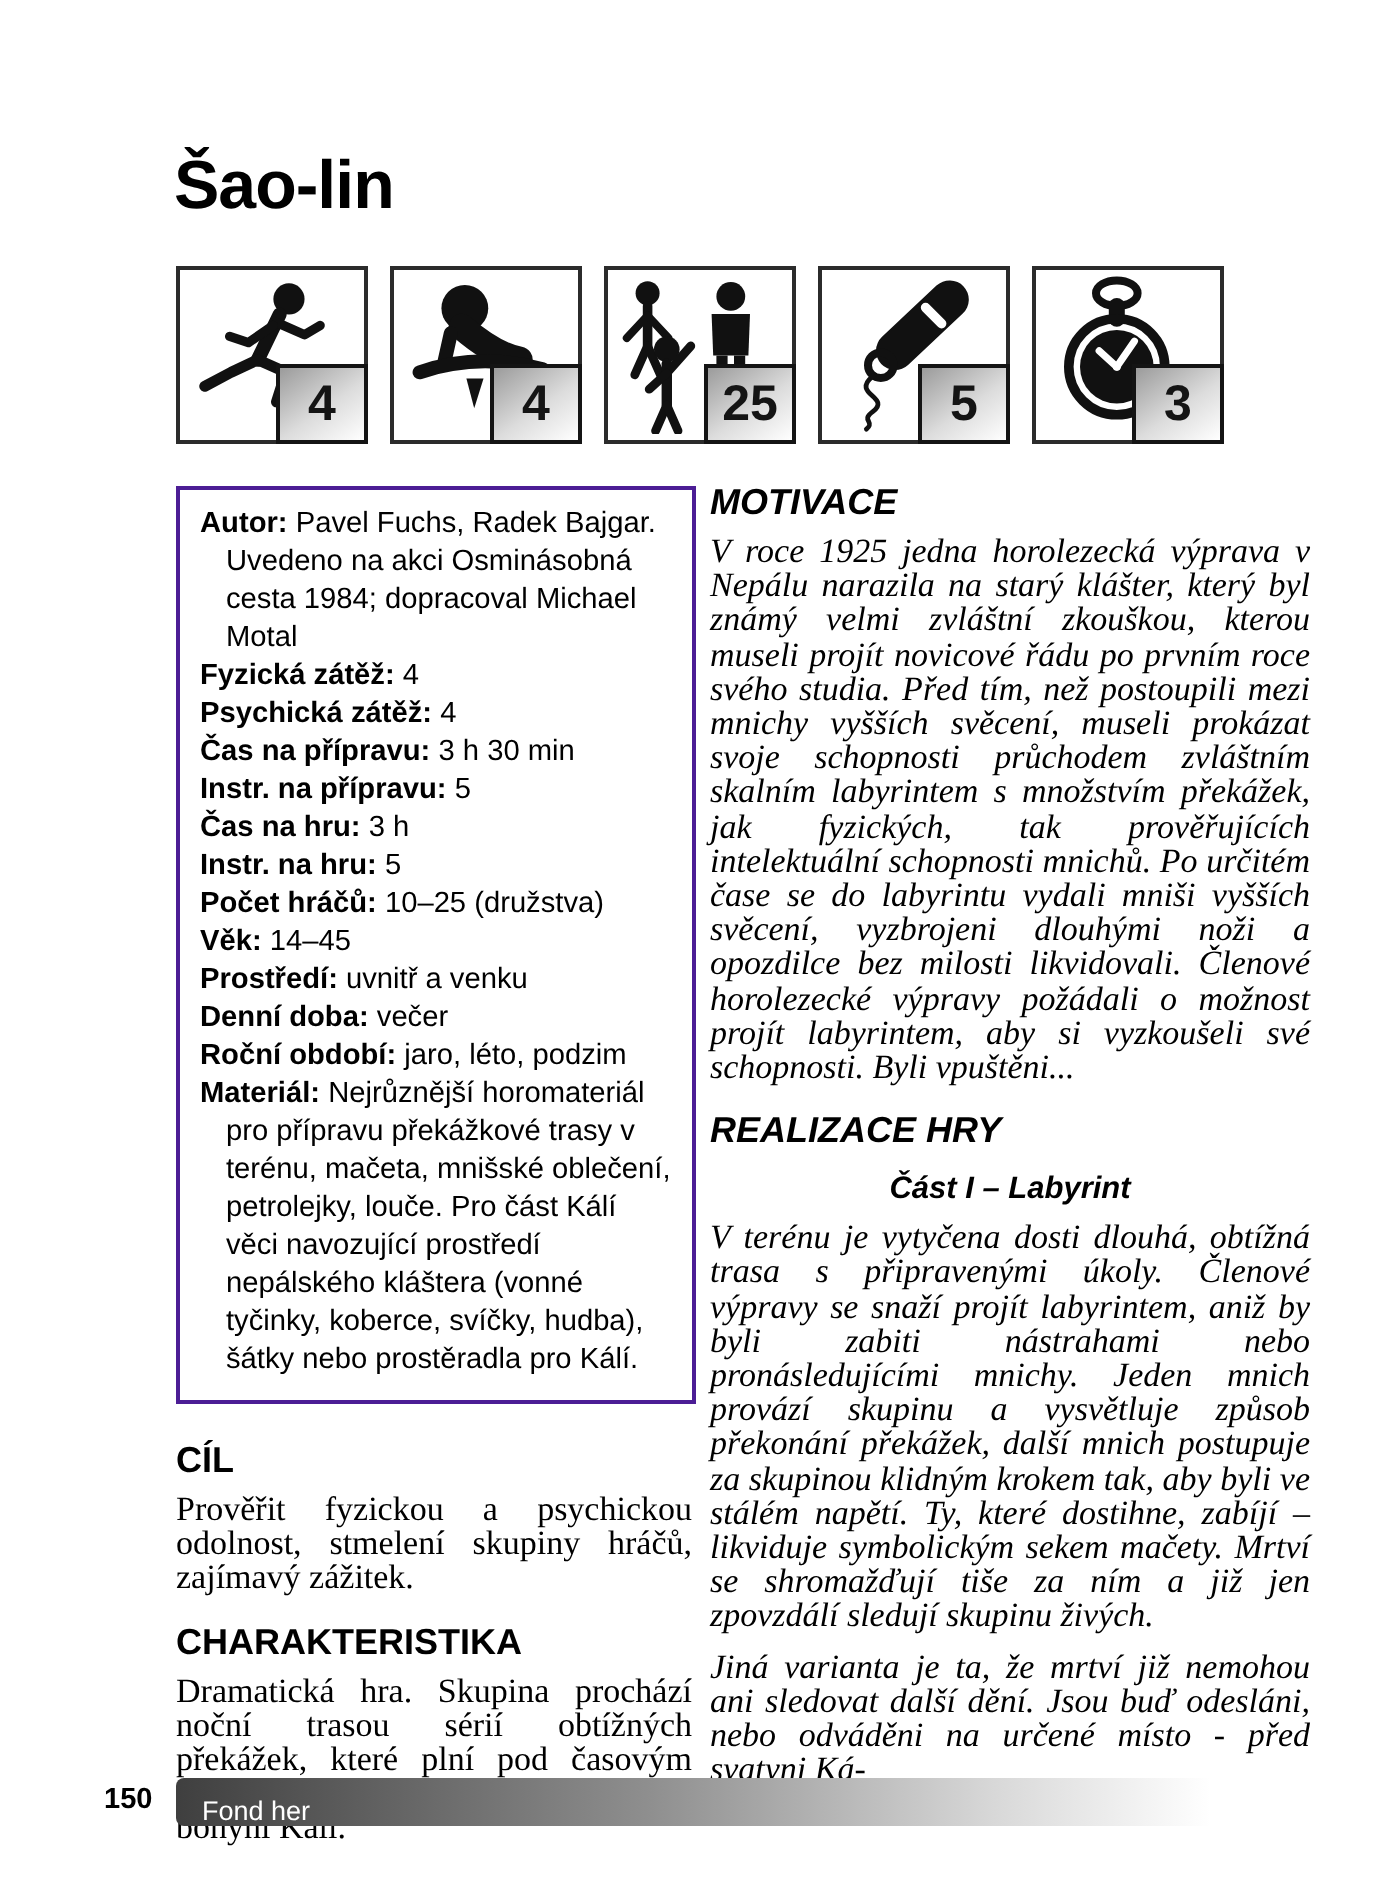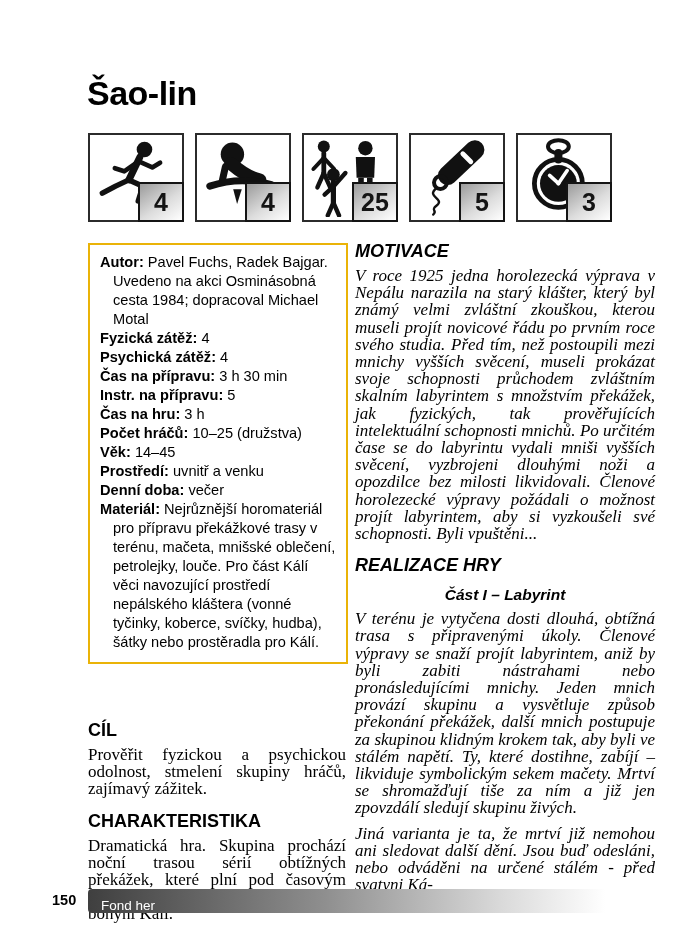--- a/index.html
+++ b/index.html
@@ -13,21 +13,21 @@
   .ratings{position:absolute;left:88px;top:133px;display:flex;gap:11px;}
   .rating-box{position:relative;width:92px;height:85px;border:2px solid #2b2b2b;background:#fff;}
   .rating-box svg{position:absolute;left:2px;top:2px;}
   .plate{position:absolute;right:-2px;bottom:-2px;width:42px;height:36px;
          border:2px solid #141414;
          background:linear-gradient(145deg,#9b9b9b 0%,#dcdcdc 55%,#ffffff 100%);
          display:flex;align-items:center;justify-content:center;
          font-weight:bold;font-size:25px;color:#141414;}
 
   
-  .info-box{position:absolute;left:88px;top:243px;width:236px;border:2px solid #eab308;
+  .info-box{position:absolute;left:88px;top:243px;width:236px;border:2px solid #4c1d95;
             padding:8px 10px 10px 10px;background:#fff;}
   .info-item{font-size:14.6px;line-height:19px;padding-left:13px;text-indent:-13px;}
   .info-label{font-weight:bold;}
 
   
   .left-col{position:absolute;left:88px;top:720px;width:258px;}
   .right-col{position:absolute;left:355px;top:241px;width:300px;font-style:italic;}
   h2.sec{font-size:18px;font-weight:bold;margin:0 0 5px 0;font-family:"Liberation Sans",sans-serif;}
   h2.sec.mt{margin-top:13px;}
   h3.sub{font-size:15.5px;font-weight:bold;margin:10px 0 6px 0;font-family:"Liberation Sans",sans-serif;text-align:center;}
@@ -140,41 +140,43 @@
 
   </div>
 
   <div class="info-box">
     <div class="info-item"><span class="info-label">Autor:</span> <span>Pavel Fuchs, Radek Bajgar. Uvedeno na akci Osminásobná cesta 1984; dopracoval Michael Motal</span></div>
     <div class="info-item"><span class="info-label">Fyzická zátěž:</span> <span>4</span></div>
     <div class="info-item"><span class="info-label">Psychická zátěž:</span> <span>4</span></div>
     <div class="info-item"><span class="info-label">Čas na přípravu:</span> <span>3 h 30 min</span></div>
     <div class="info-item"><span class="info-label">Instr. na přípravu:</span> <span>5</span></div>
     <div class="info-item"><span class="info-label">Čas na hru:</span> <span>3 h</span></div>
+    <div class="info-item"><span class="info-label">Instr. na hru:</span> <span>5</span></div>
     <div class="info-item"><span class="info-label">Počet hráčů:</span> <span>10–25 (družstva)</span></div>
     <div class="info-item"><span class="info-label">Věk:</span> <span>14–45</span></div>
     <div class="info-item"><span class="info-label">Prostředí:</span> <span>uvnitř a venku</span></div>
     <div class="info-item"><span class="info-label">Denní doba:</span> <span>večer</span></div>
+    <div class="info-item"><span class="info-label">Roční období:</span> <span>jaro, léto, podzim</span></div>
     <div class="info-item"><span class="info-label">Materiál:</span> <span>Nejrůznější horomateriál pro přípravu překážkové trasy v terénu, mačeta, mnišské oblečení, petrolejky, louče. Pro část Kálí věci navozující prostředí nepálského kláštera (vonné tyčinky, koberce, svíčky, hudba), šátky nebo prostěradla pro Kálí.</span></div>
   </div>
 
   <div class="left-col">
     <h2 class="sec">CÍL</h2>
     <p class="body">Prověřit fyzickou a psychickou odolnost, stmelení skupiny hráčů, zajímavý zážitek.</p>
     <h2 class="sec mt">CHARAKTERISTIKA</h2>
     <p class="body">Dramatická hra. Skupina prochází noční trasou sérií obtížných překážek, které plní pod časovým tlakem. Závěr hry tvoří setkání s bohyní Kálí.</p>
   </div>
 
   <div class="right-col">
     <h2 class="sec">MOTIVACE</h2>
     <p class="body">V roce 1925 jedna horolezecká výprava v Nepálu narazila na starý klášter, který byl známý velmi zvláštní zkouškou, kterou museli projít novicové řádu po prvním roce svého studia. Před tím, než postoupili mezi mnichy vyšších svěcení, museli prokázat svoje schopnosti průchodem zvláštním skalním labyrintem s množstvím překážek, jak fyzických, tak prověřujících intelektuální schopnosti mnichů. Po určitém čase se do labyrintu vydali mniši vyšších svěcení, vyzbrojeni dlouhými noži a opozdilce bez milosti likvidovali. Členové horolezecké výpravy požádali o možnost projít labyrintem, aby si vyzkoušeli své schopnosti. Byli vpuštěni...</p>
     <h2 class="sec mt">REALIZACE HRY</h2>
     <h3 class="sub">Část I – Labyrint</h3>
     <p class="body">V terénu je vytyčena dosti dlouhá, obtížná trasa s připravenými úkoly. Členové výpravy se snaží projít labyrintem, aniž by byli zabiti nástrahami nebo pronásledujícími mnichy. Jeden mnich provází skupinu a vysvětluje způsob překonání překážek, další mnich postupuje za skupinou klidným krokem tak, aby byli ve stálém napětí. Ty, které dostihne, zabíjí – likviduje symbolickým sekem mačety. Mrtví se shromažďují tiše za ním a již jen zpovzdálí sledují skupinu živých.</p>
-    <p class="body">Jiná varianta je ta, že mrtví již nemohou ani sledovat další dění. Jsou buď odesláni, nebo odváděni na určené stálém - před svatyni Ká-</p>
+    <p class="body">Jiná varianta je ta, že mrtví již nemohou ani sledovat další dění. Jsou buď odesláni, nebo odváděni na určené místo - před svatyni Ká-</p>
   </div>
 
   <div class="page-num">150</div>
   <div class="footer-bar">
     <span class="footer-label">Fond her</span>
   </div>
 
 </div>
 
 </body></html>

